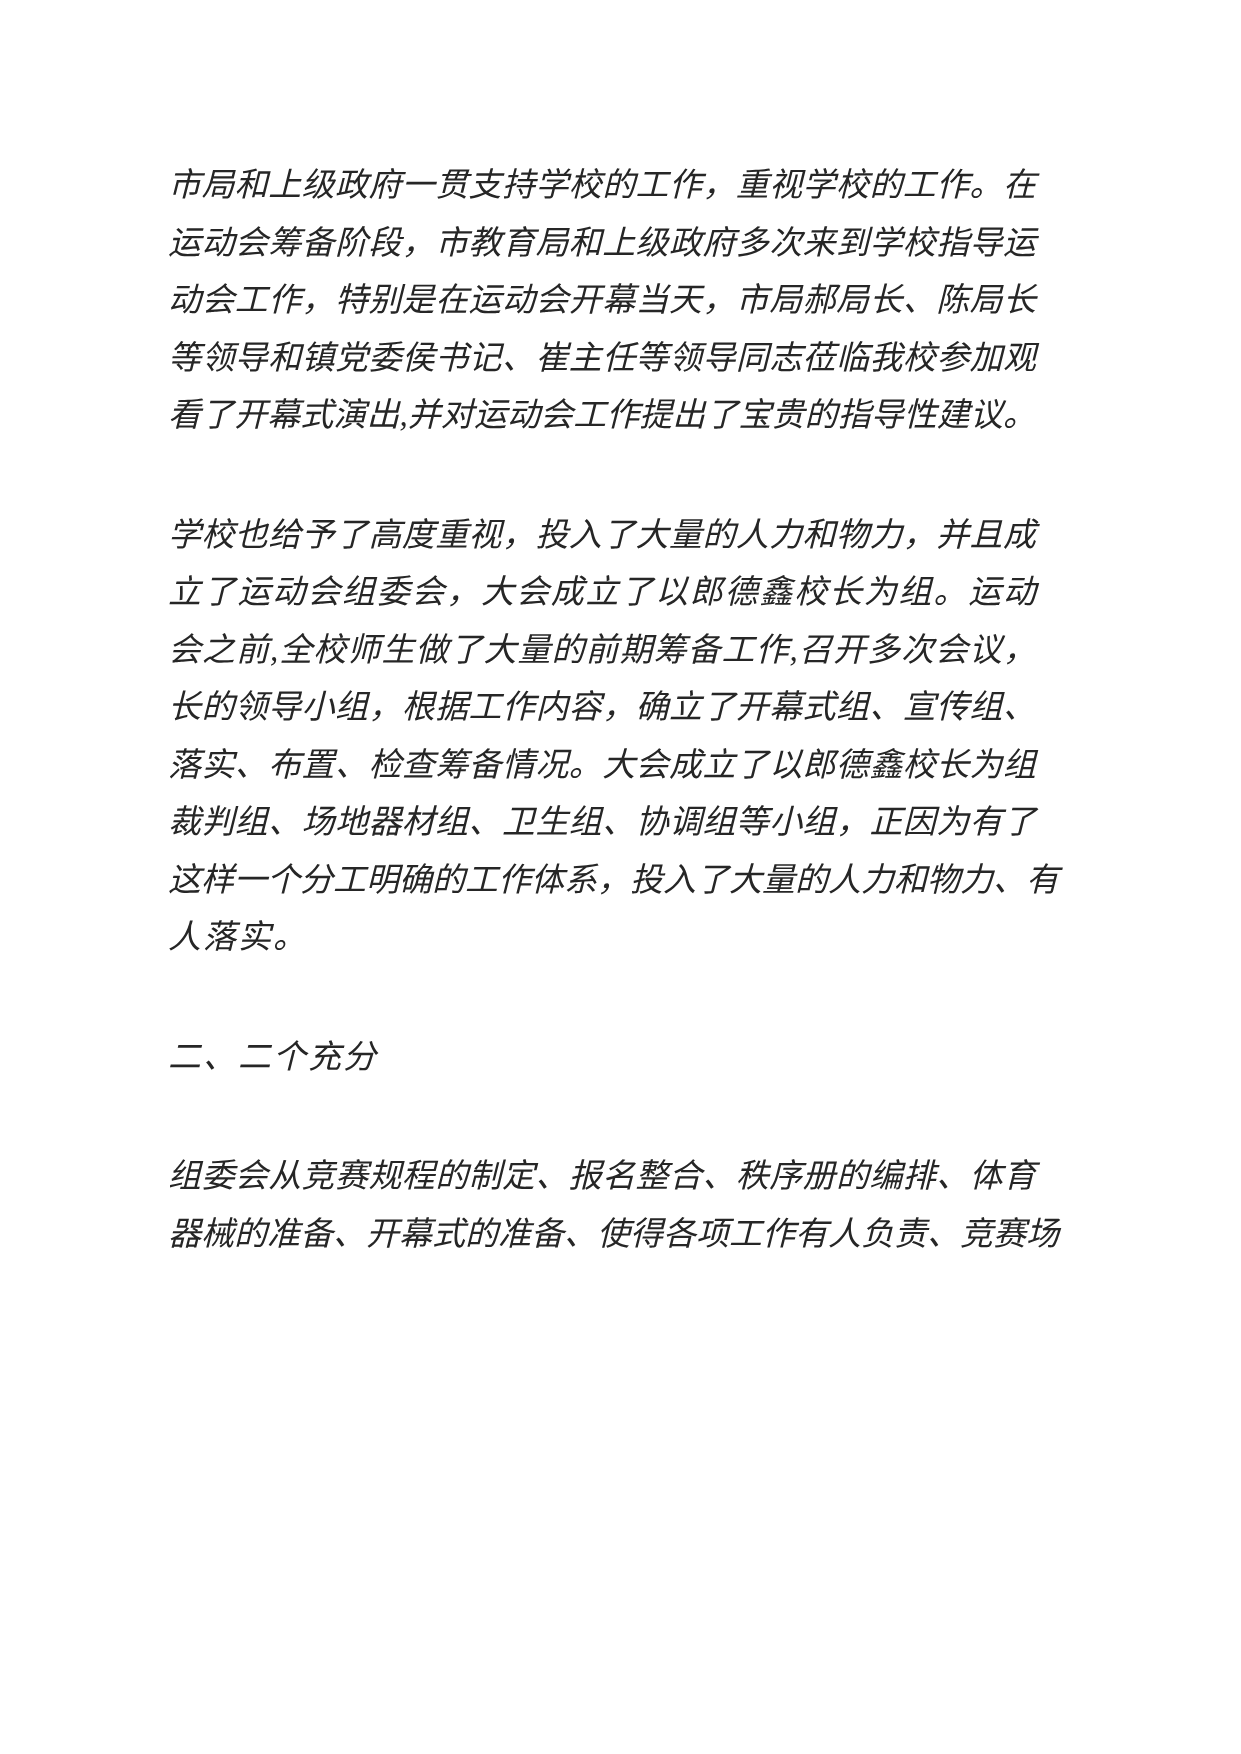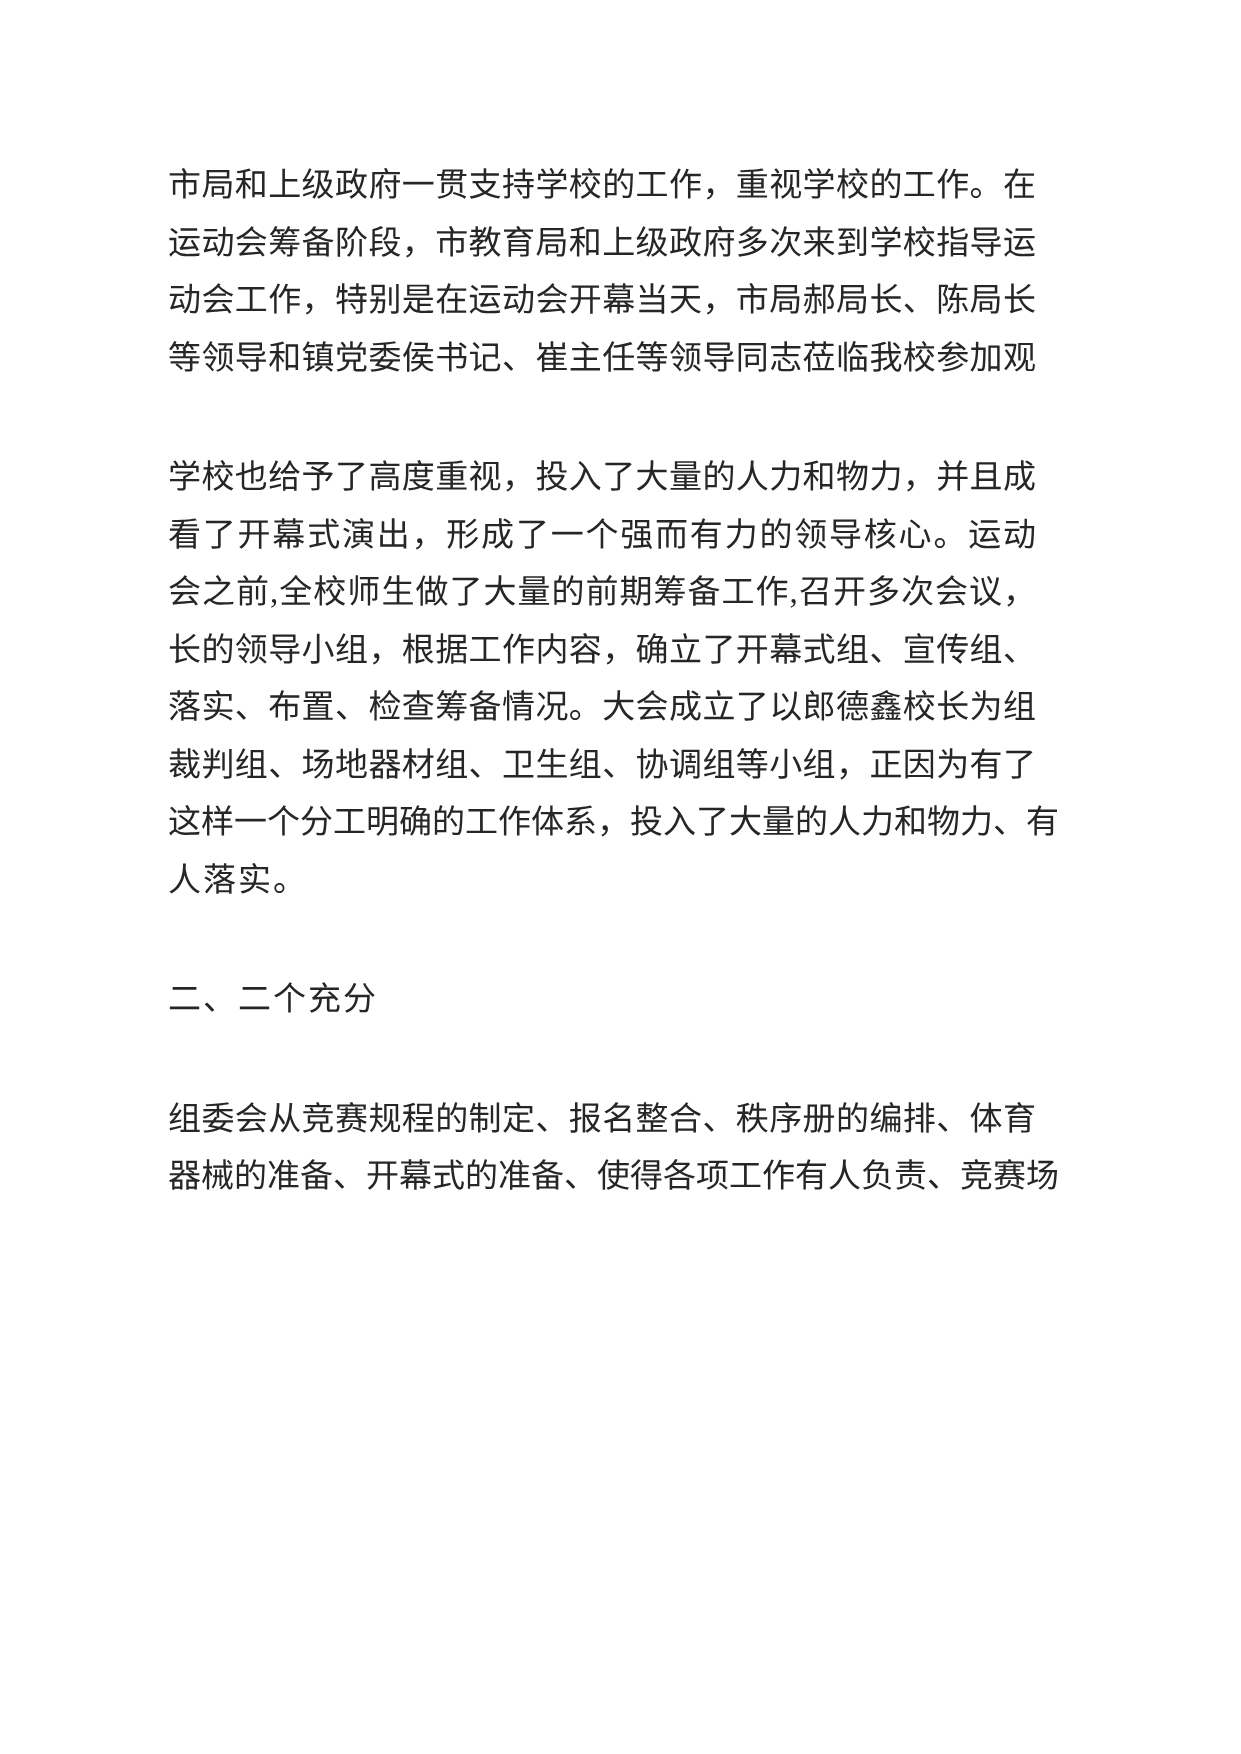--- a/index.html
+++ b/index.html
@@ -34,20 +34,21 @@
   .line {
     font-size: 33px;
     font-weight: 300;
     line-height: 57.5px;
     height: 57.5px;
     white-space: nowrap;
     text-align: justify;
     text-align-last: justify;
     text-justify: inter-character;
     color: #262626;
+    font-style: italic;
   }
   .line.short {
     text-align: left;
     text-align-last: left;
     letter-spacing: 2px;
   }
   .heading .line {
     text-align: right;
     text-align-last: left;
     letter-spacing: 2px;
@@ -57,25 +58,26 @@
 <body>
 
 <main class="page">
   <section class="text-block">
 
     <div class="block">
       <div class="line">市局和上级政府一贯支持学校的工作，重视学校的工作。在</div>
       <div class="line">运动会筹备阶段，市教育局和上级政府多次来到学校指导运</div>
       <div class="line">动会工作，特别是在运动会开幕当天，市局郝局长、陈局长</div>
       <div class="line">等领导和镇党委侯书记、崔主任等领导同志莅临我校参加观</div>
+      <div class="line">看了开幕式演出,并对运动会工作提出了宝贵的指导性建议。</div>
     </div>
 
     <div class="block">
       <div class="line">学校也给予了高度重视，投入了大量的人力和物力，并且成</div>
-      <div class="line">看了开幕式演出，形成了一个强而有力的领导核心。运动</div>
+      <div class="line">立了运动会组委会，大会成立了以郎德鑫校长为组。运动</div>
       <div class="line">会之前,全校师生做了大量的前期筹备工作,召开多次会议，</div>
       <div class="line">长的领导小组，根据工作内容，确立了开幕式组、宣传组、</div>
       <div class="line">落实、布置、检查筹备情况。大会成立了以郎德鑫校长为组</div>
       <div class="line">裁判组、场地器材组、卫生组、协调组等小组，正因为有了</div>
       <div class="line">这样一个分工明确的工作体系，投入了大量的人力和物力、有</div>
       <div class="line short">人落实。</div>
     </div>
 
     <div class="block heading">
       <div class="line short">二、二个充分</div>

